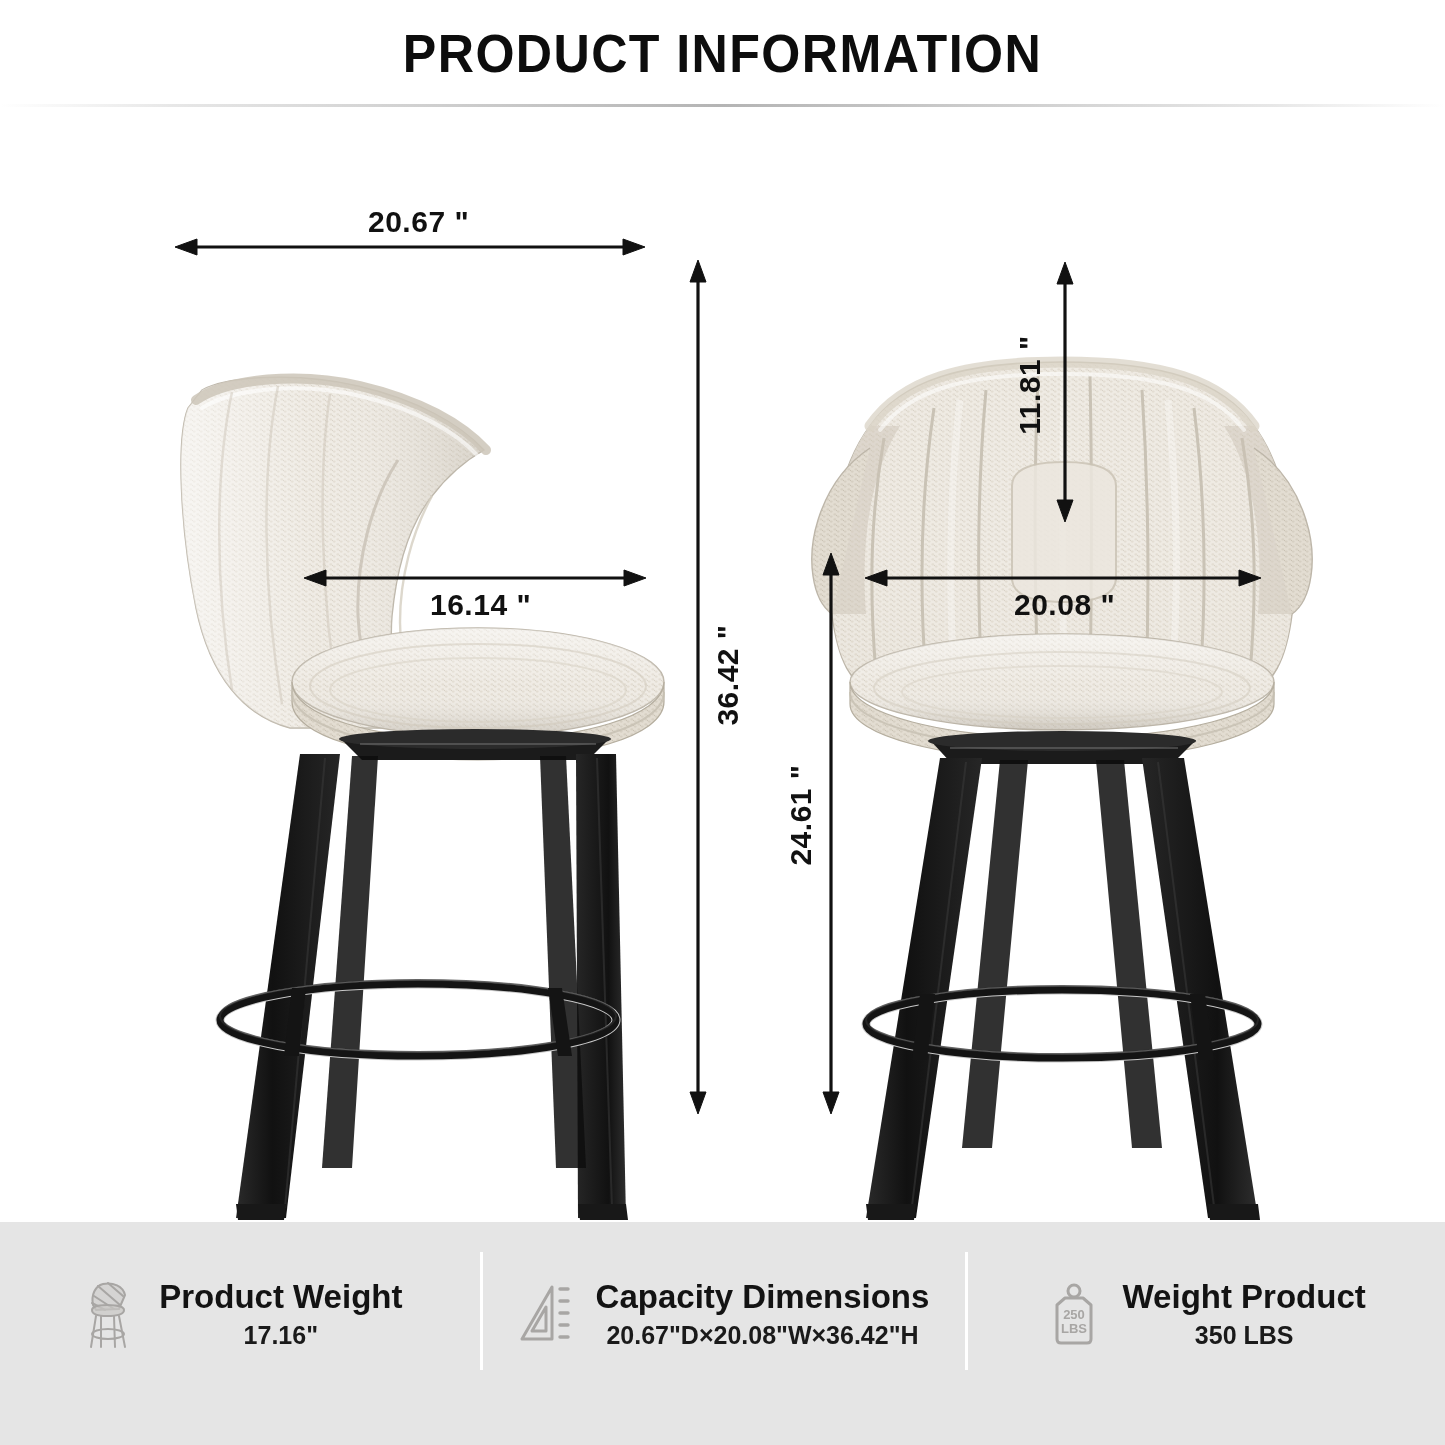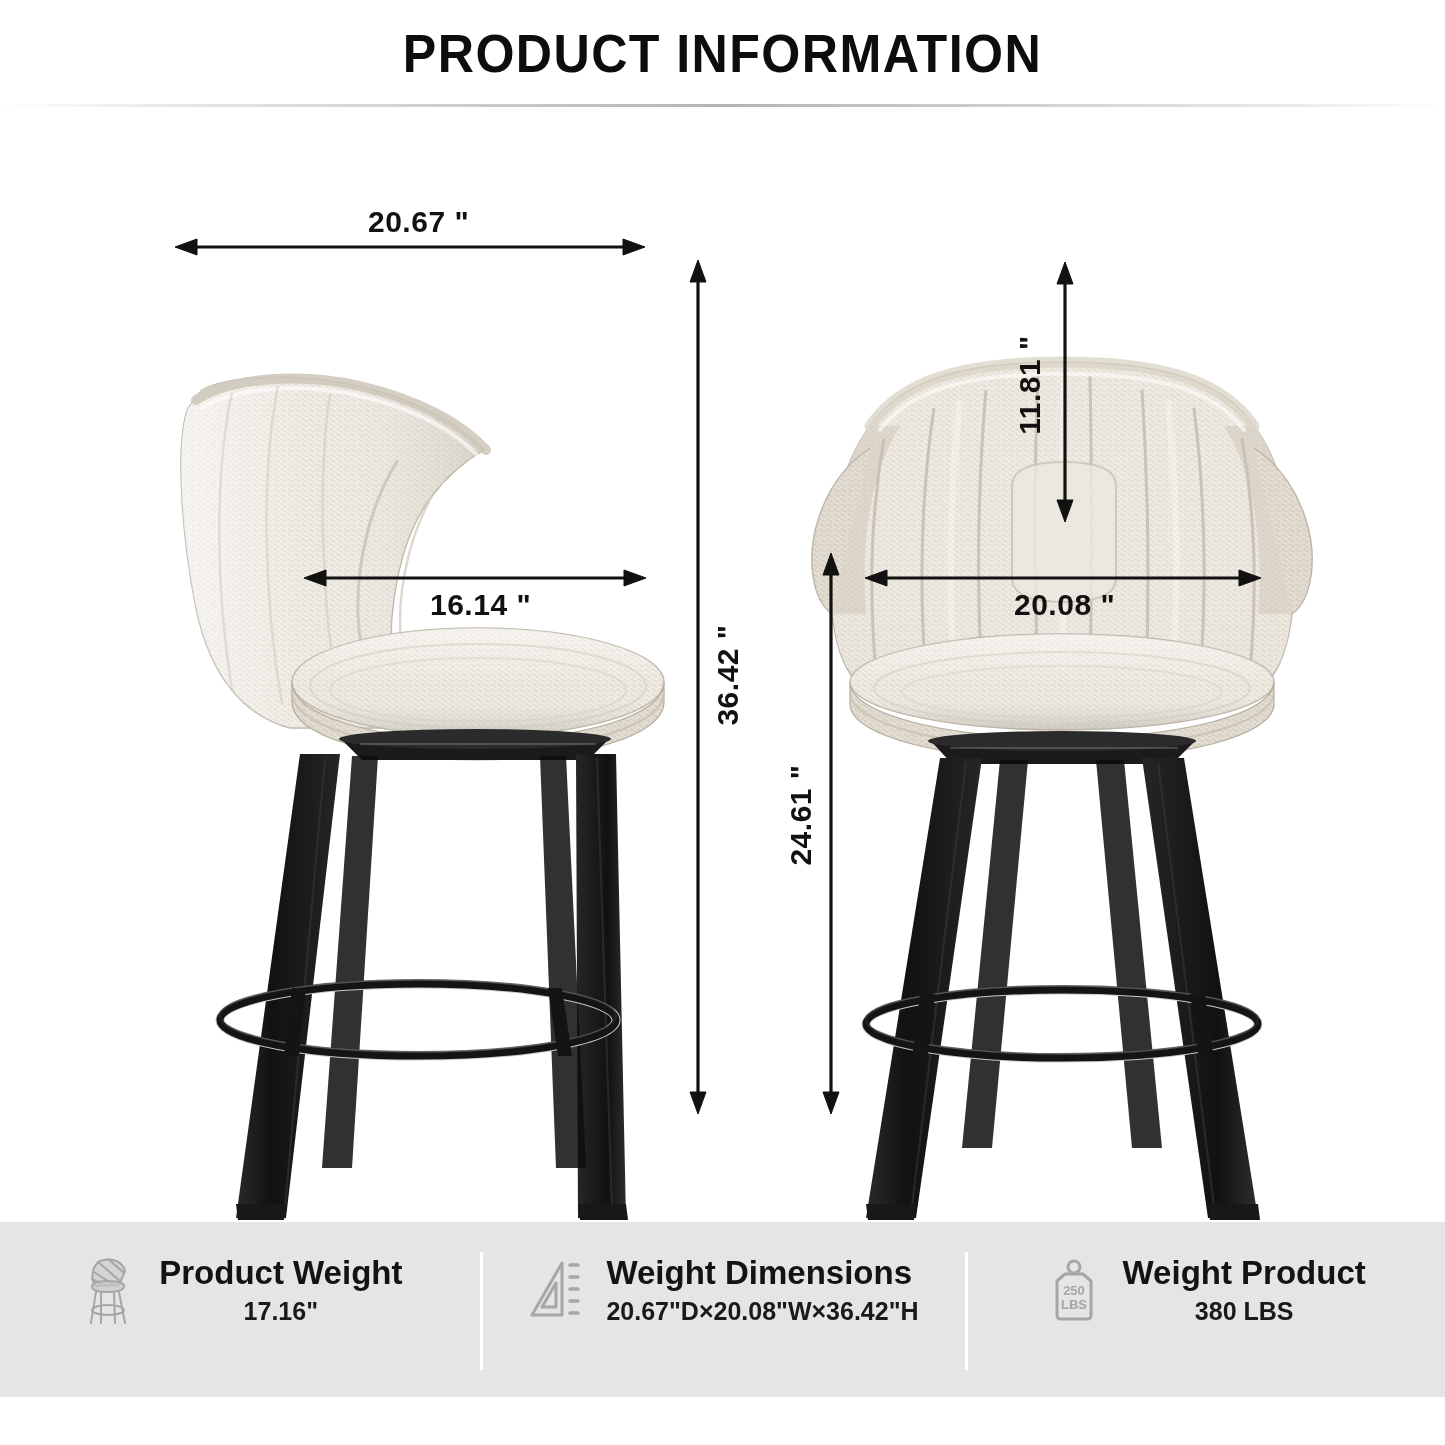--- a/index.html
+++ b/index.html
@@ -76,21 +76,21 @@
     font-size: 30px;
     transform-origin: 50% 50%;
   }
   .rot-ccw { transform: rotate(-90deg); }
 
   
   #info-bar {
     position: absolute;
     left: 0; top: 1222px;
     width: 1445px;
-    height: 175px;
+    height: 223px;
     background: #e5e5e5;
     display: flex;
     align-items: center;
   }
   .info-cell {
     flex: 1 1 0;
     height: 223px;
     display: flex;
     align-items: center;
     justify-content: center;
@@ -418,35 +418,35 @@
           <g stroke-width="3.4">
             <path d="M 44 10 L 52 10"></path>
             <path d="M 44 22 L 52 22"></path>
             <path d="M 44 34 L 52 34"></path>
             <path d="M 44 46 L 52 46"></path>
             <path d="M 44 58 L 52 58"></path>
           </g>
         </g>
       </svg>
       <div class="info-text">
-        <div class="info-title">Weight Dimensions</div>
+        <div class="info-title">Capacity Dimensions</div>
         <div class="info-value">20.67"D×20.08"W×36.42"H</div>
       </div>
     </div>
   </div>
 
   <div class="info-cell">
     <div class="info-inner">
       <svg class="info-icon" viewBox="0 0 62 72">
         <g fill="none" stroke="#a8a6a4" stroke-width="3" stroke-linejoin="round">
           <circle cx="31" cy="12" r="6"></circle>
           <path d="M 22 19 L 40 19 L 48 26 L 48 60 Q 48 64 44 64 L 18 64 Q 14 64 14 60 L 14 26 Z"></path>
         </g>
         <text x="31" y="40" text-anchor="middle" font-family="Liberation Sans, sans-serif" font-size="13" font-weight="700" fill="#a8a6a4">250</text>
         <text x="31" y="54" text-anchor="middle" font-family="Liberation Sans, sans-serif" font-size="13" font-weight="700" fill="#a8a6a4">LBS</text>
       </svg>
       <div class="info-text">
         <div class="info-title">Weight Product</div>
-        <div class="info-value">380 LBS</div>
+        <div class="info-value">350 LBS</div>
       </div>
     </div>
   </div>
 </div>
 
 </body></html>

